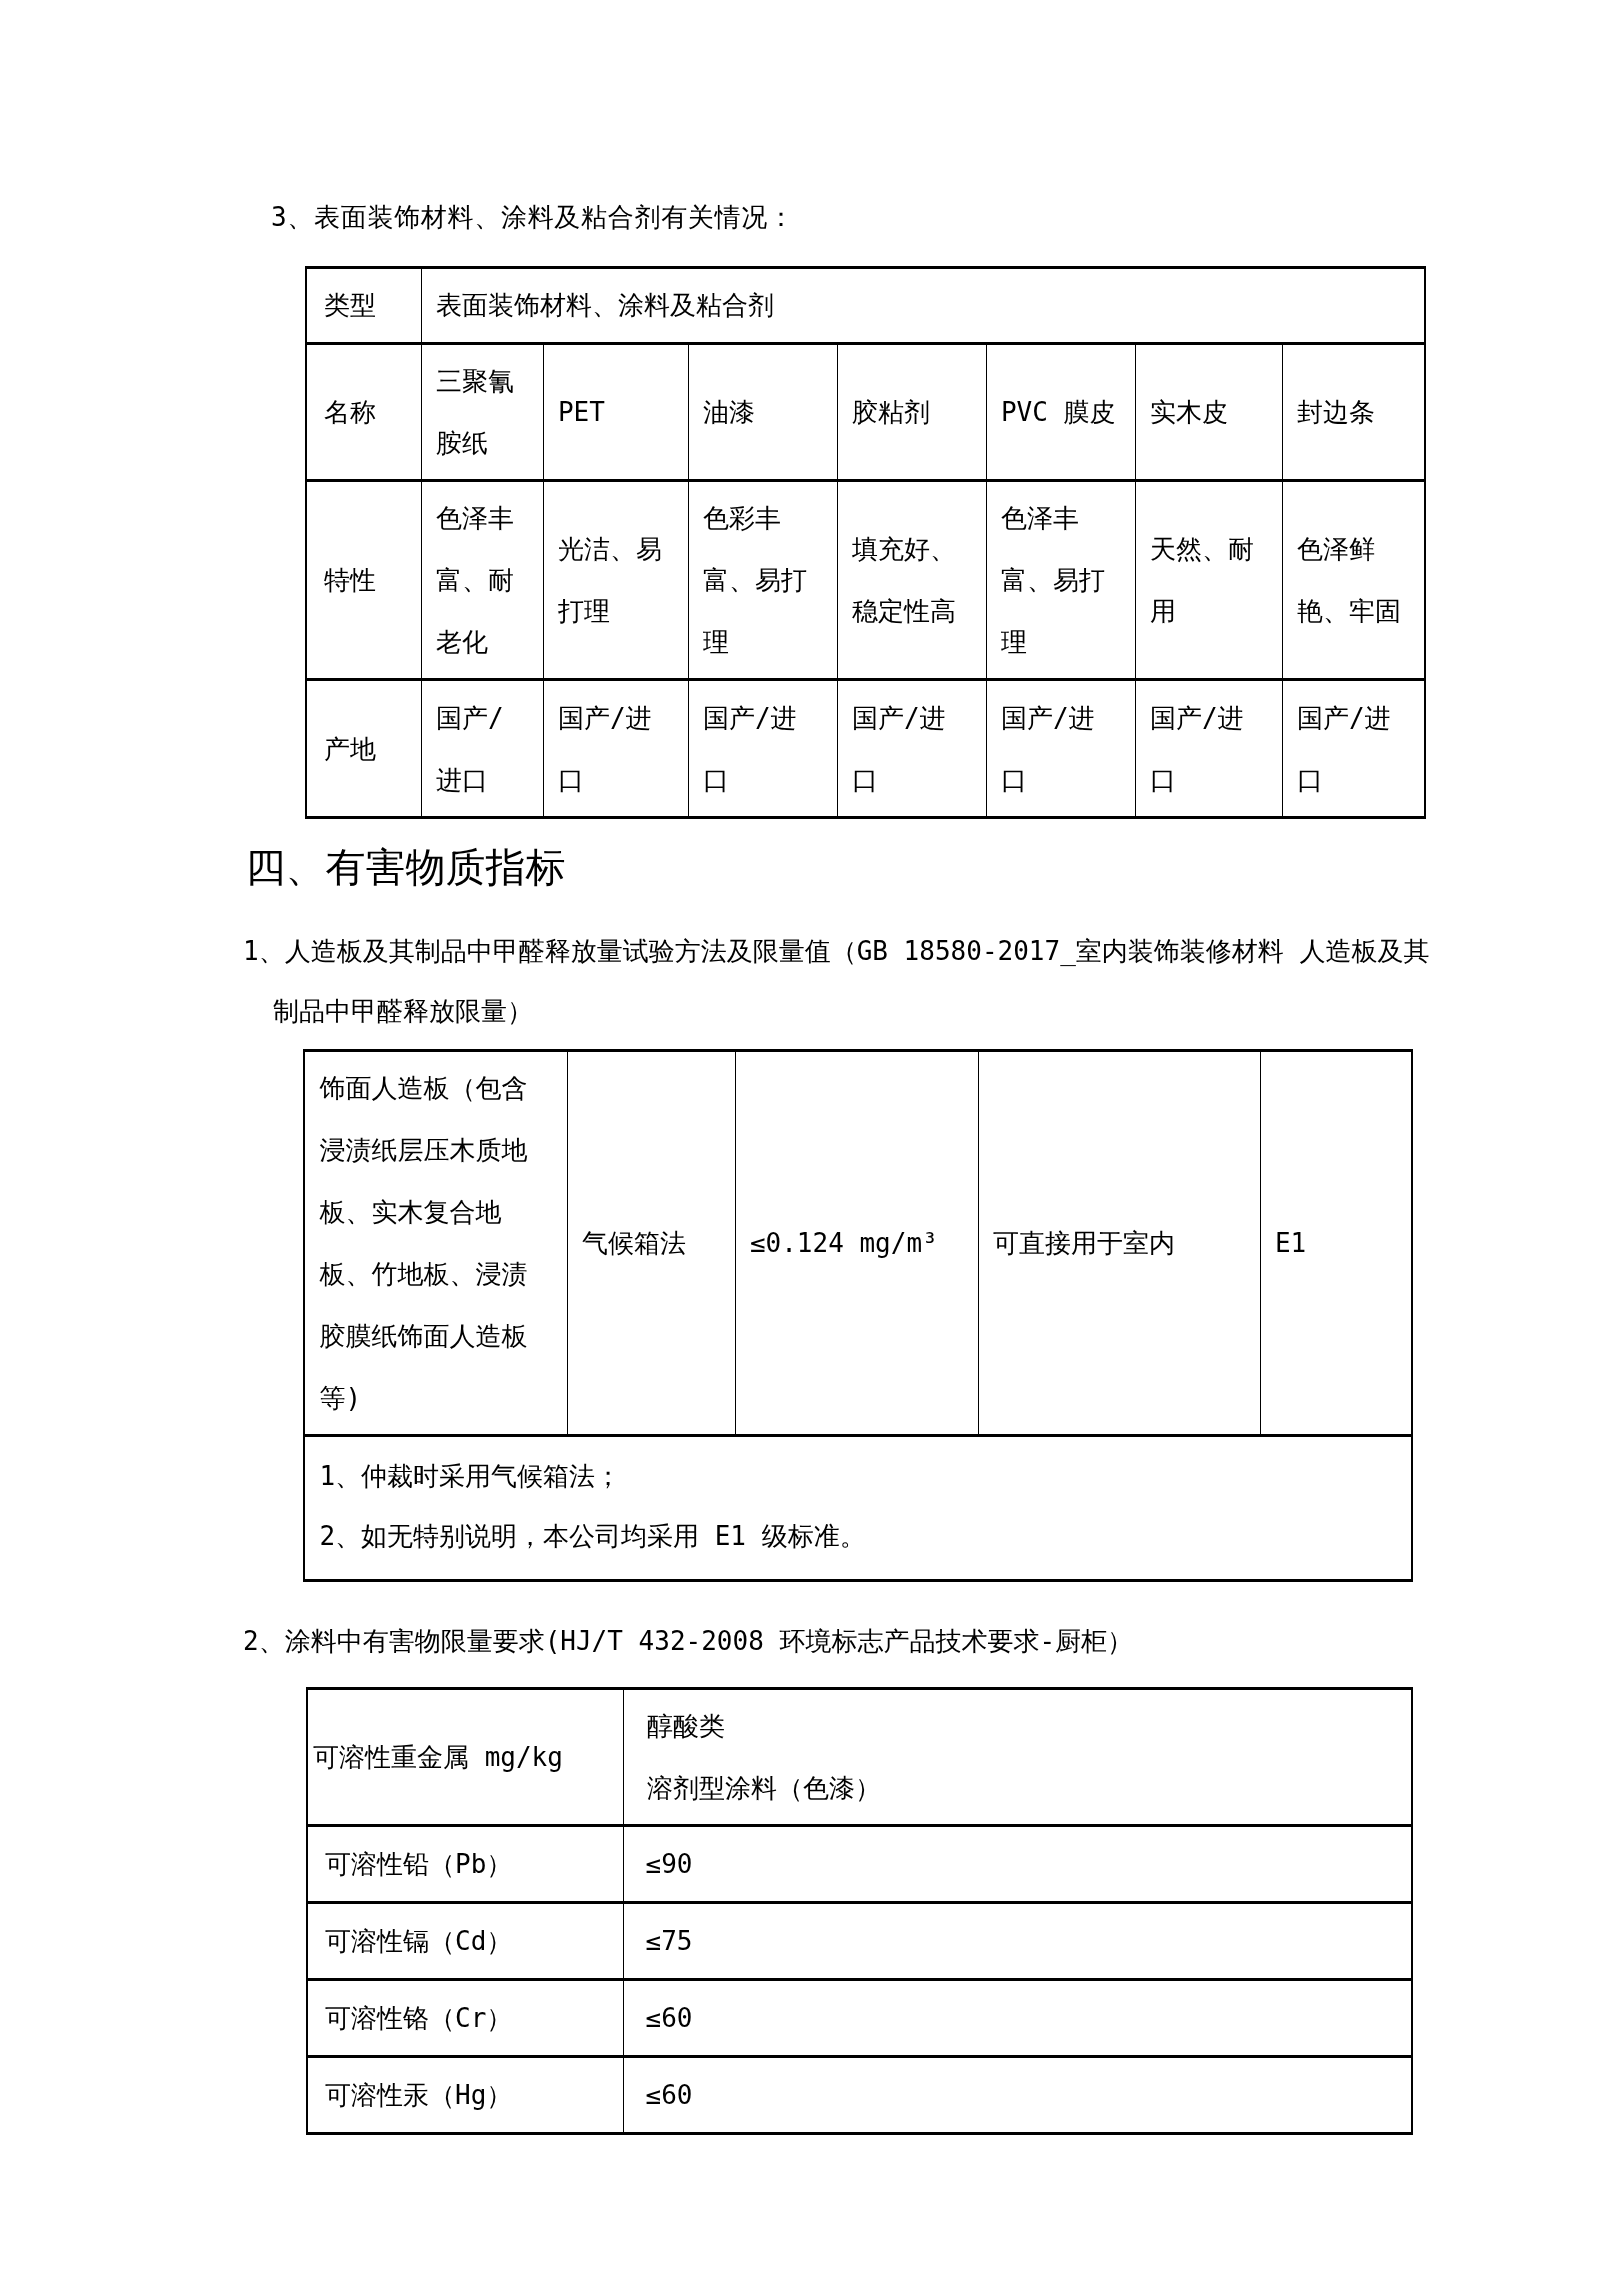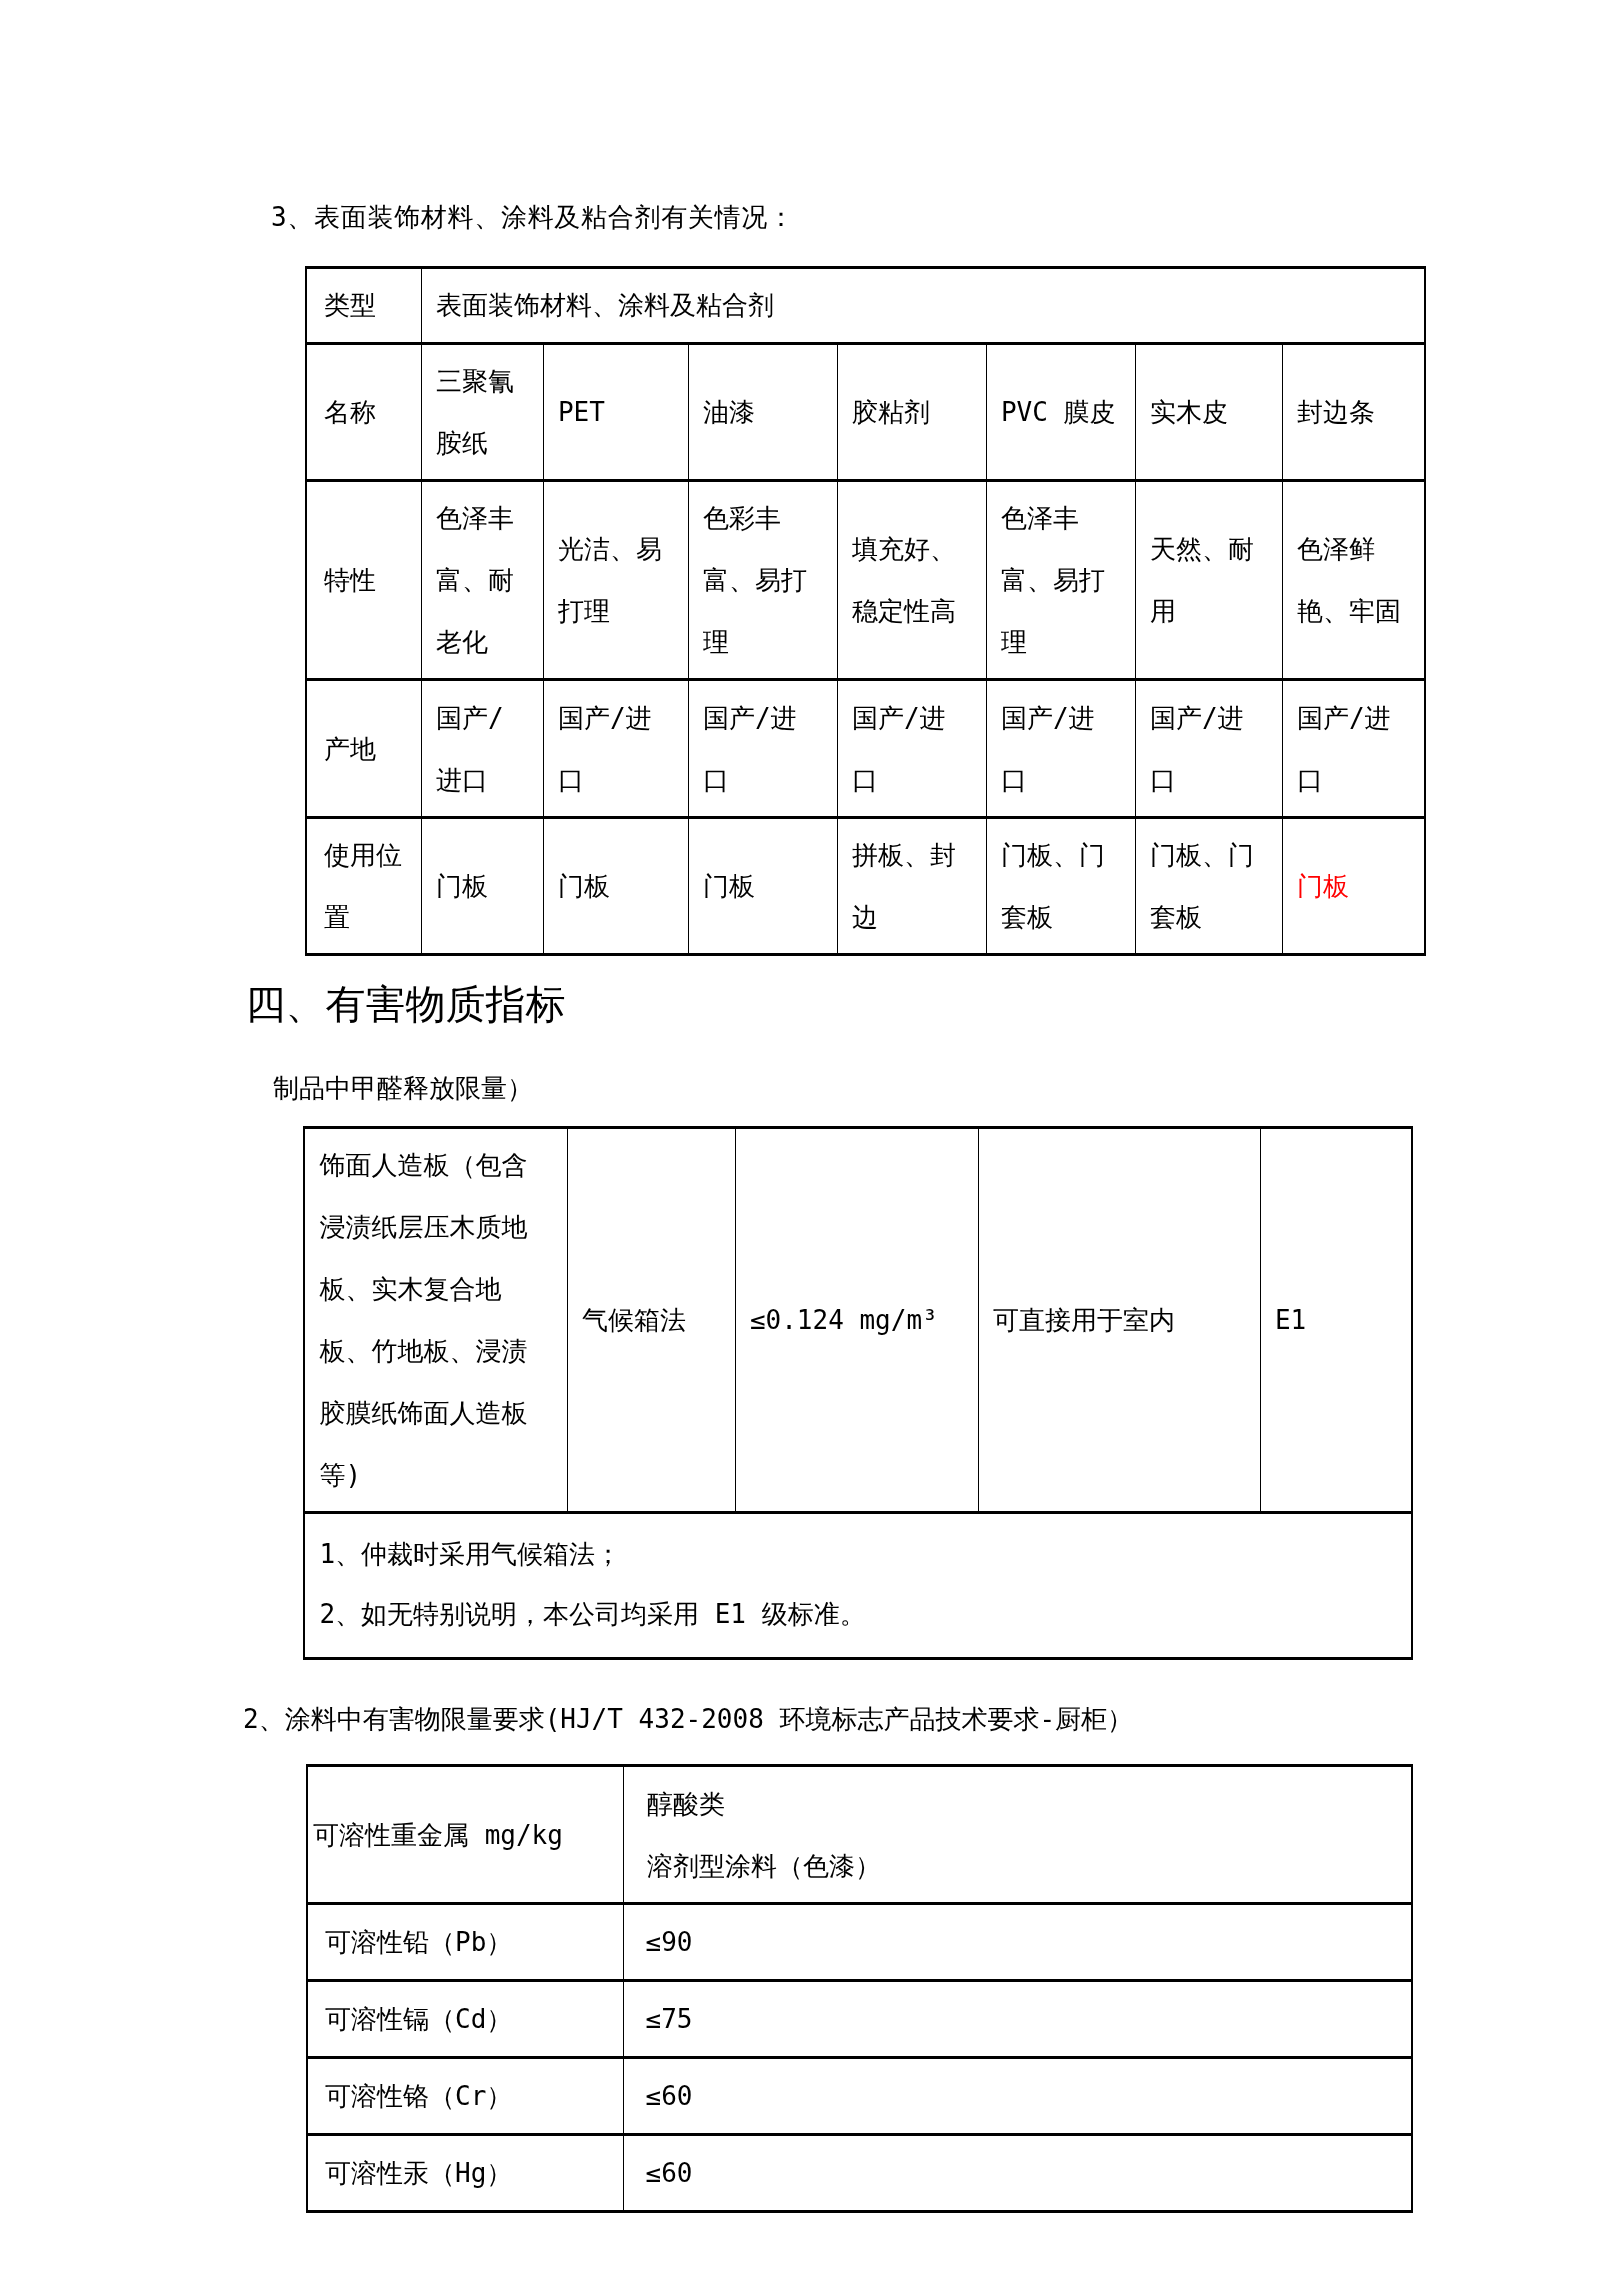--- a/index.html
+++ b/index.html
@@ -109,36 +109,27 @@
         <tr class="r-origin">
           <td class="lbl">产地</td>
           <td>国产/进口</td>
           <td>国产/进口</td>
           <td>国产/进口</td>
           <td>国产/进口</td>
           <td>国产/进口</td>
           <td>国产/进口</td>
           <td>国产/进口</td>
         </tr>
-        <tr class="r-position">
-          <td class="lbl">使用位置</td>
-          <td>门板</td>
-          <td>门板</td>
-          <td>门板</td>
-          <td>拼板、封边</td>
-          <td>门板、门套板</td>
-          <td>门板、门套板</td>
-          <td class="red-text" style="color: rgb(255, 0, 0);">门板</td>
-        </tr>
       </tbody>
     </table>
 
     <div class="sec4-title">四、有害物质指标</div>
 
     <div class="item-para">
+      <div class="ln">1、人造板及其制品中甲醛释放量试验方法及限量值（GB 18580-2017_室内装饰装修材料 人造板及其</div>
       <div class="ln hang">制品中甲醛释放限量）</div>
     </div>
 
     <table class="t2">
       <colgroup>
         <col style="width:263px">
           <col style="width:168px">
           <col style="width:243px">
           <col style="width:282px">
           <col style="width:152px">

